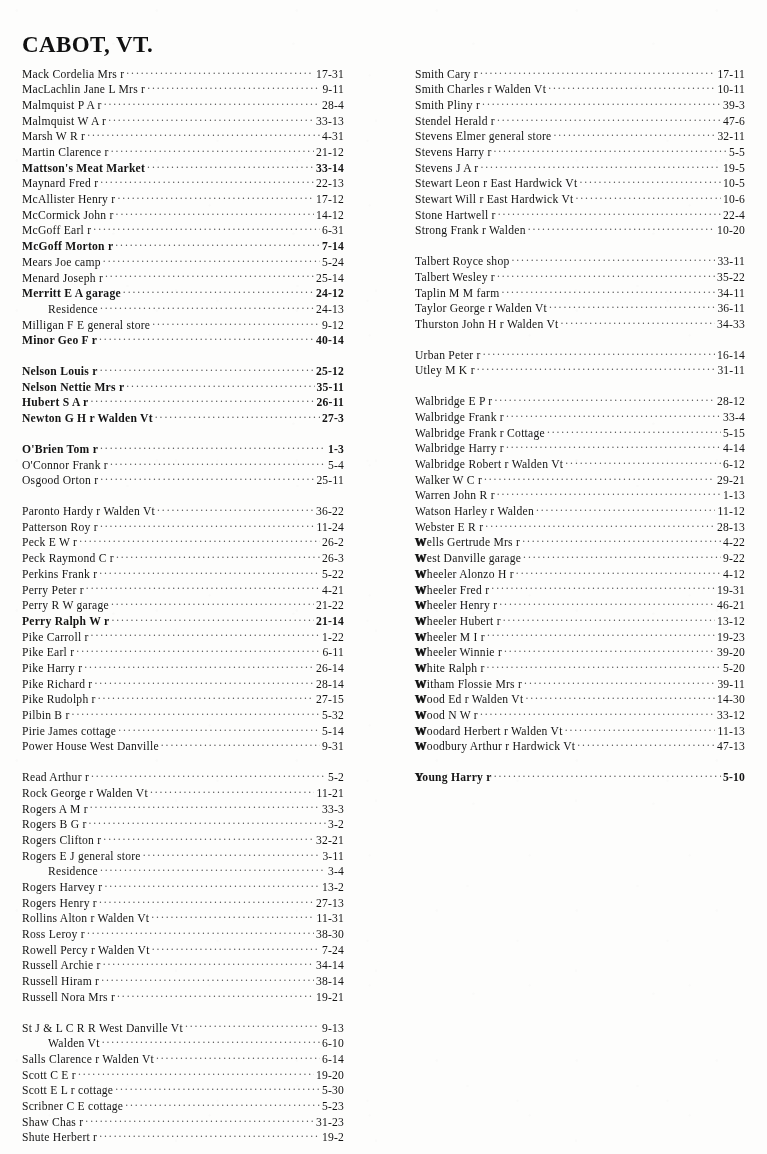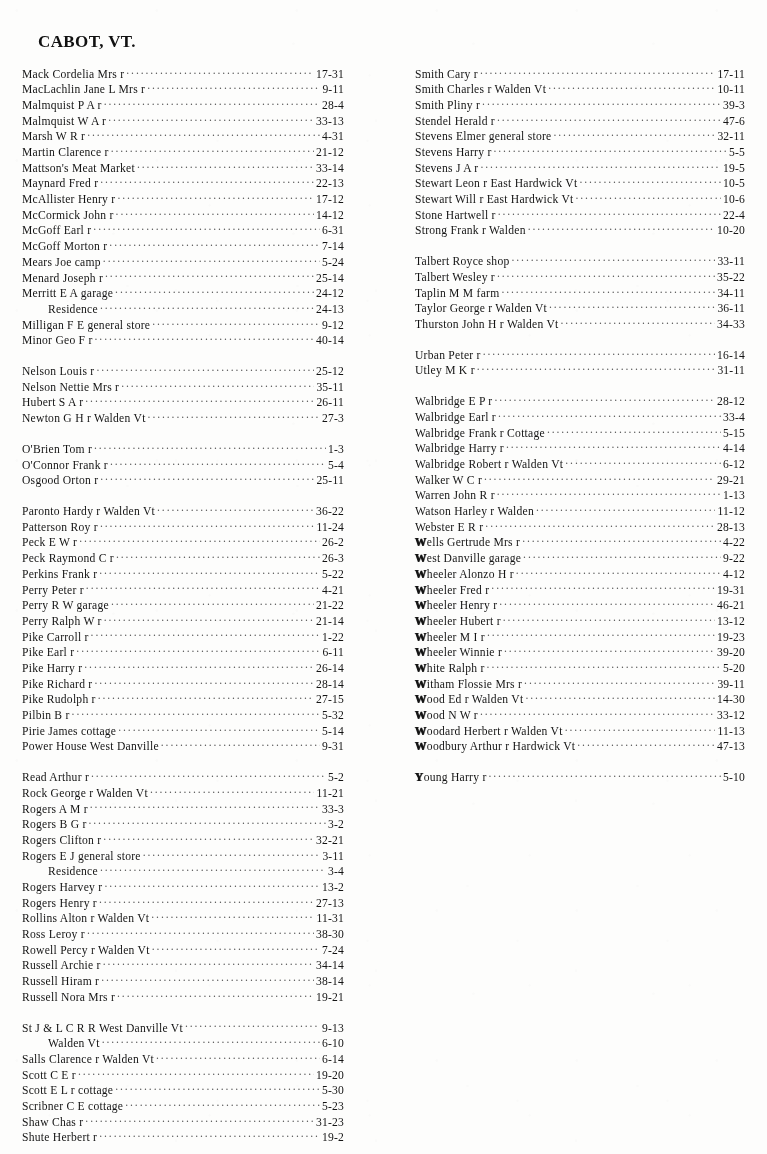--- a/index.html
+++ b/index.html
@@ -34,24 +34,23 @@
       radial-gradient(circle at 75% 43%, rgba(0,0,0,.04) 0 1px, transparent 1.6px);
     background-size: 140px 150px, 180px 190px, 160px 130px, 200px 170px, 150px 160px, 170px 200px;
   }
 
   .page-title {
     position: absolute;
     left: 22px;
     top: 32px;
     font-family: "Liberation Serif", serif;
     font-weight: bold;
-    font-size: 17px;
+    font-size: 23px;
     letter-spacing: .4px;
     color: #111;
-    margin-left: 16px;
     -webkit-font-smoothing: none;
   }
 
   .columns {
     position: absolute;
     left: 0;
     top: 66px;
     width: 767px;
   }
 
@@ -90,21 +89,21 @@
     letter-spacing: -0.5px;
     color: #5d5d5d;
     font-size: 11.6px;
   }
   .entry .num {
     flex: 0 0 auto;
     letter-spacing: .2px;
   }
 
   
-  .entry.b .nm, .entry.b .num { font-weight: normal; }
+  .entry.b .nm, .entry.b .num { font-weight: bold; }
 
   
   .entry.indent .nm { padding-left: 26px; }
 
   
   .gap { height: 15.1px; }
 
   
   .smudge .nm::first-letter {
     font-weight: bold;
@@ -539,21 +538,21 @@
         <span class="leader"></span>
         <span class="num">31-11</span>
       </div>
       <div class="gap"></div>
       <div class="entry">
         <span class="nm">Walbridge E P  r</span>
         <span class="leader"></span>
         <span class="num">28-12</span>
       </div>
       <div class="entry">
-        <span class="nm">Walbridge Earl  r</span>
+        <span class="nm">Walbridge Frank  r</span>
         <span class="leader"></span>
         <span class="num">33-4</span>
       </div>
       <div class="entry">
         <span class="nm">Walbridge Frank  r Cottage</span>
         <span class="leader"></span>
         <span class="num">5-15</span>
       </div>
       <div class="entry">
         <span class="nm">Walbridge Harry  r</span>

